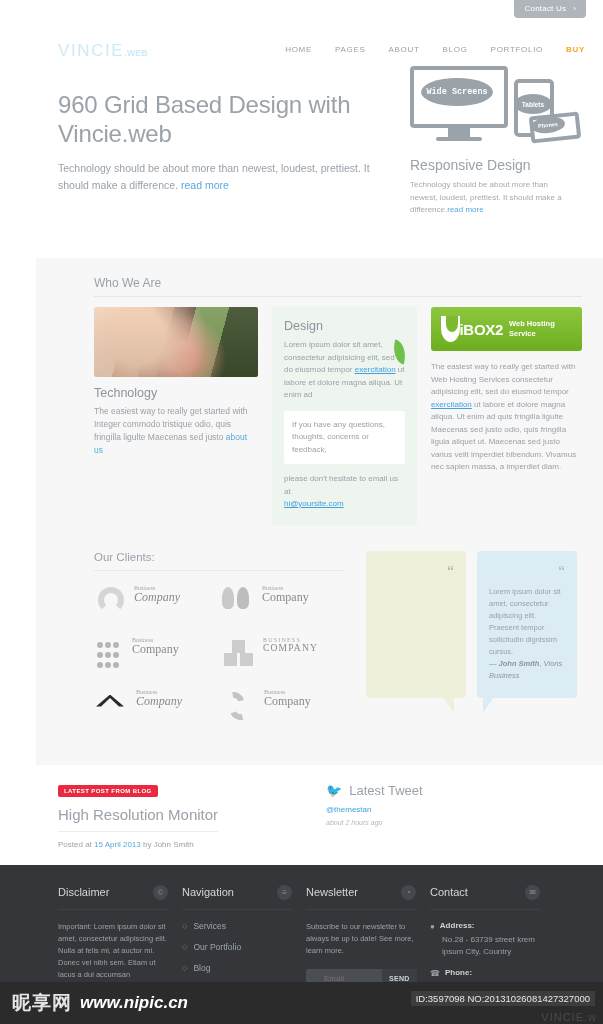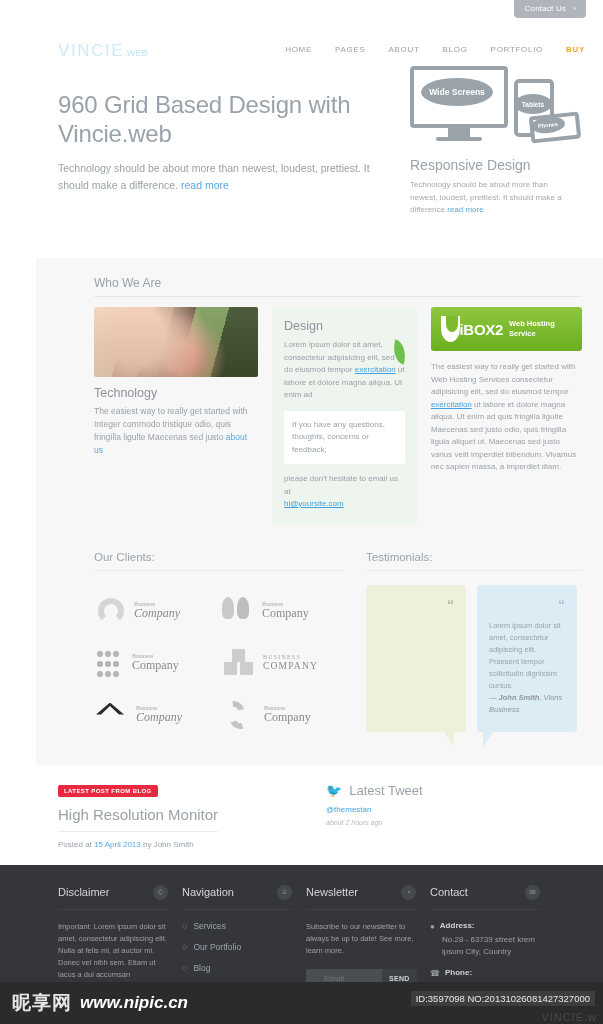--- a/index.html
+++ b/index.html
@@ -66,21 +66,21 @@
   .phone{
     position:absolute;left:120px;top:48px;width:50px;height:27px;
     border:4px solid #9aa2aa;border-radius:4px;background:#fff;box-sizing:border-box;
     transform:rotate(-6deg);
   }
   .bubble{
     position:absolute;background:#9aa2aa;color:#fff;border-radius:50%;
     display:flex;align-items:center;justify-content:center;text-align:center;
     font-weight:bold;
   }
-  .b-wide{left:11px;top:12px;width:72px;height:28px;font-size:8.5px;}
+  .b-wide{left:11px;top:12px;width:72px;height:28px;font-size:8.5px;font-family:Liberation Mono, monospace;}
   .b-tab{left:104px;top:28px;width:38px;height:20px;font-size:6.5px;}
   .b-phone{left:121px;top:51px;width:34px;height:16px;font-size:5.5px;transform:rotate(-6deg);}
   .resp-title{font-size:14px;color:#9aa2aa;margin:6px 0 6px 0;}
   .resp-p{font-size:8px;line-height:12.5px;color:#a3aab2;width:160px;margin:0;}
 
   
   .band{background:#f7f7f7;padding:18px 0 24px 0;margin-left:36px;}
   .sec-title{
     font-size:12px;color:#9aa2aa;margin:0 0 10px 58px;
     padding-bottom:6px;border-bottom:1px solid #e6e6e6;width:488px;
@@ -138,21 +138,21 @@
 
   
   .ct{display:flex;margin:26px 0 0 58px;width:488px;gap:22px;}
   .clients{width:250px;}
   .testi{width:216px;}
   .ct-title{
     font-size:11.5px;color:#9aa2aa;margin:0 0 14px 0;padding-bottom:7px;
     border-bottom:1px solid #e9e9e9;
   }
   .logo-grid{display:flex;flex-wrap:wrap;}
-  .logo-cell{width:125px;height:52px;display:flex;align-items:center;gap:6px;}
+  .logo-cell{width:125px;height:52px;display:flex;align-items:flex-start;gap:6px;}
   .mark{width:34px;height:30px;position:relative;flex:none;}
   .m1{
     width:26px;height:26px;border:6px solid #d5d5d5;border-radius:50%;
     border-bottom-color:transparent;margin:2px 0 0 4px;box-sizing:border-box;
   }
   .m2{margin:2px 0 0 3px;}
   .m2 i{display:block;width:12px;height:22px;background:#c9c9c9;border-radius:60% 60% 40% 40%;float:left;}
   .m2 i+i{margin-left:3px;background:#bdbdbd;}
   .m3{display:flex;flex-wrap:wrap;width:30px;margin:4px 0 0 2px;}
   .m3 b{width:6px;height:6px;border-radius:50%;background:#b5b5b5;margin:1px;display:block;}
@@ -406,21 +406,20 @@
             <div class="lg-text">
               <div class="lg-top">Business</div>
               <div class="lg-bot">Company</div>
             </div>
           </div>
 
         </div>
       </div>
 
       <div class="testi">
-        <div class="ct-title">Testimonials:</div>
         <div class="tbubbles">
           <div class="tb tb-y">
             <div class="tb-q">“</div>
             <div class="tail"></div>
           </div>
           <div class="tb tb-b">
             <div class="tb-q">“</div>
             <p class="tb-t"><span>Lorem ipsum dolor sit amet, consectetur adipiscing elit. Praesent tempor sollicitudin dignissim cursus.</span><br><span class="tb-a">— <b>John Smith</b><span>, Vions Business</span></span></p>
             <div class="tail"></div>
           </div>

